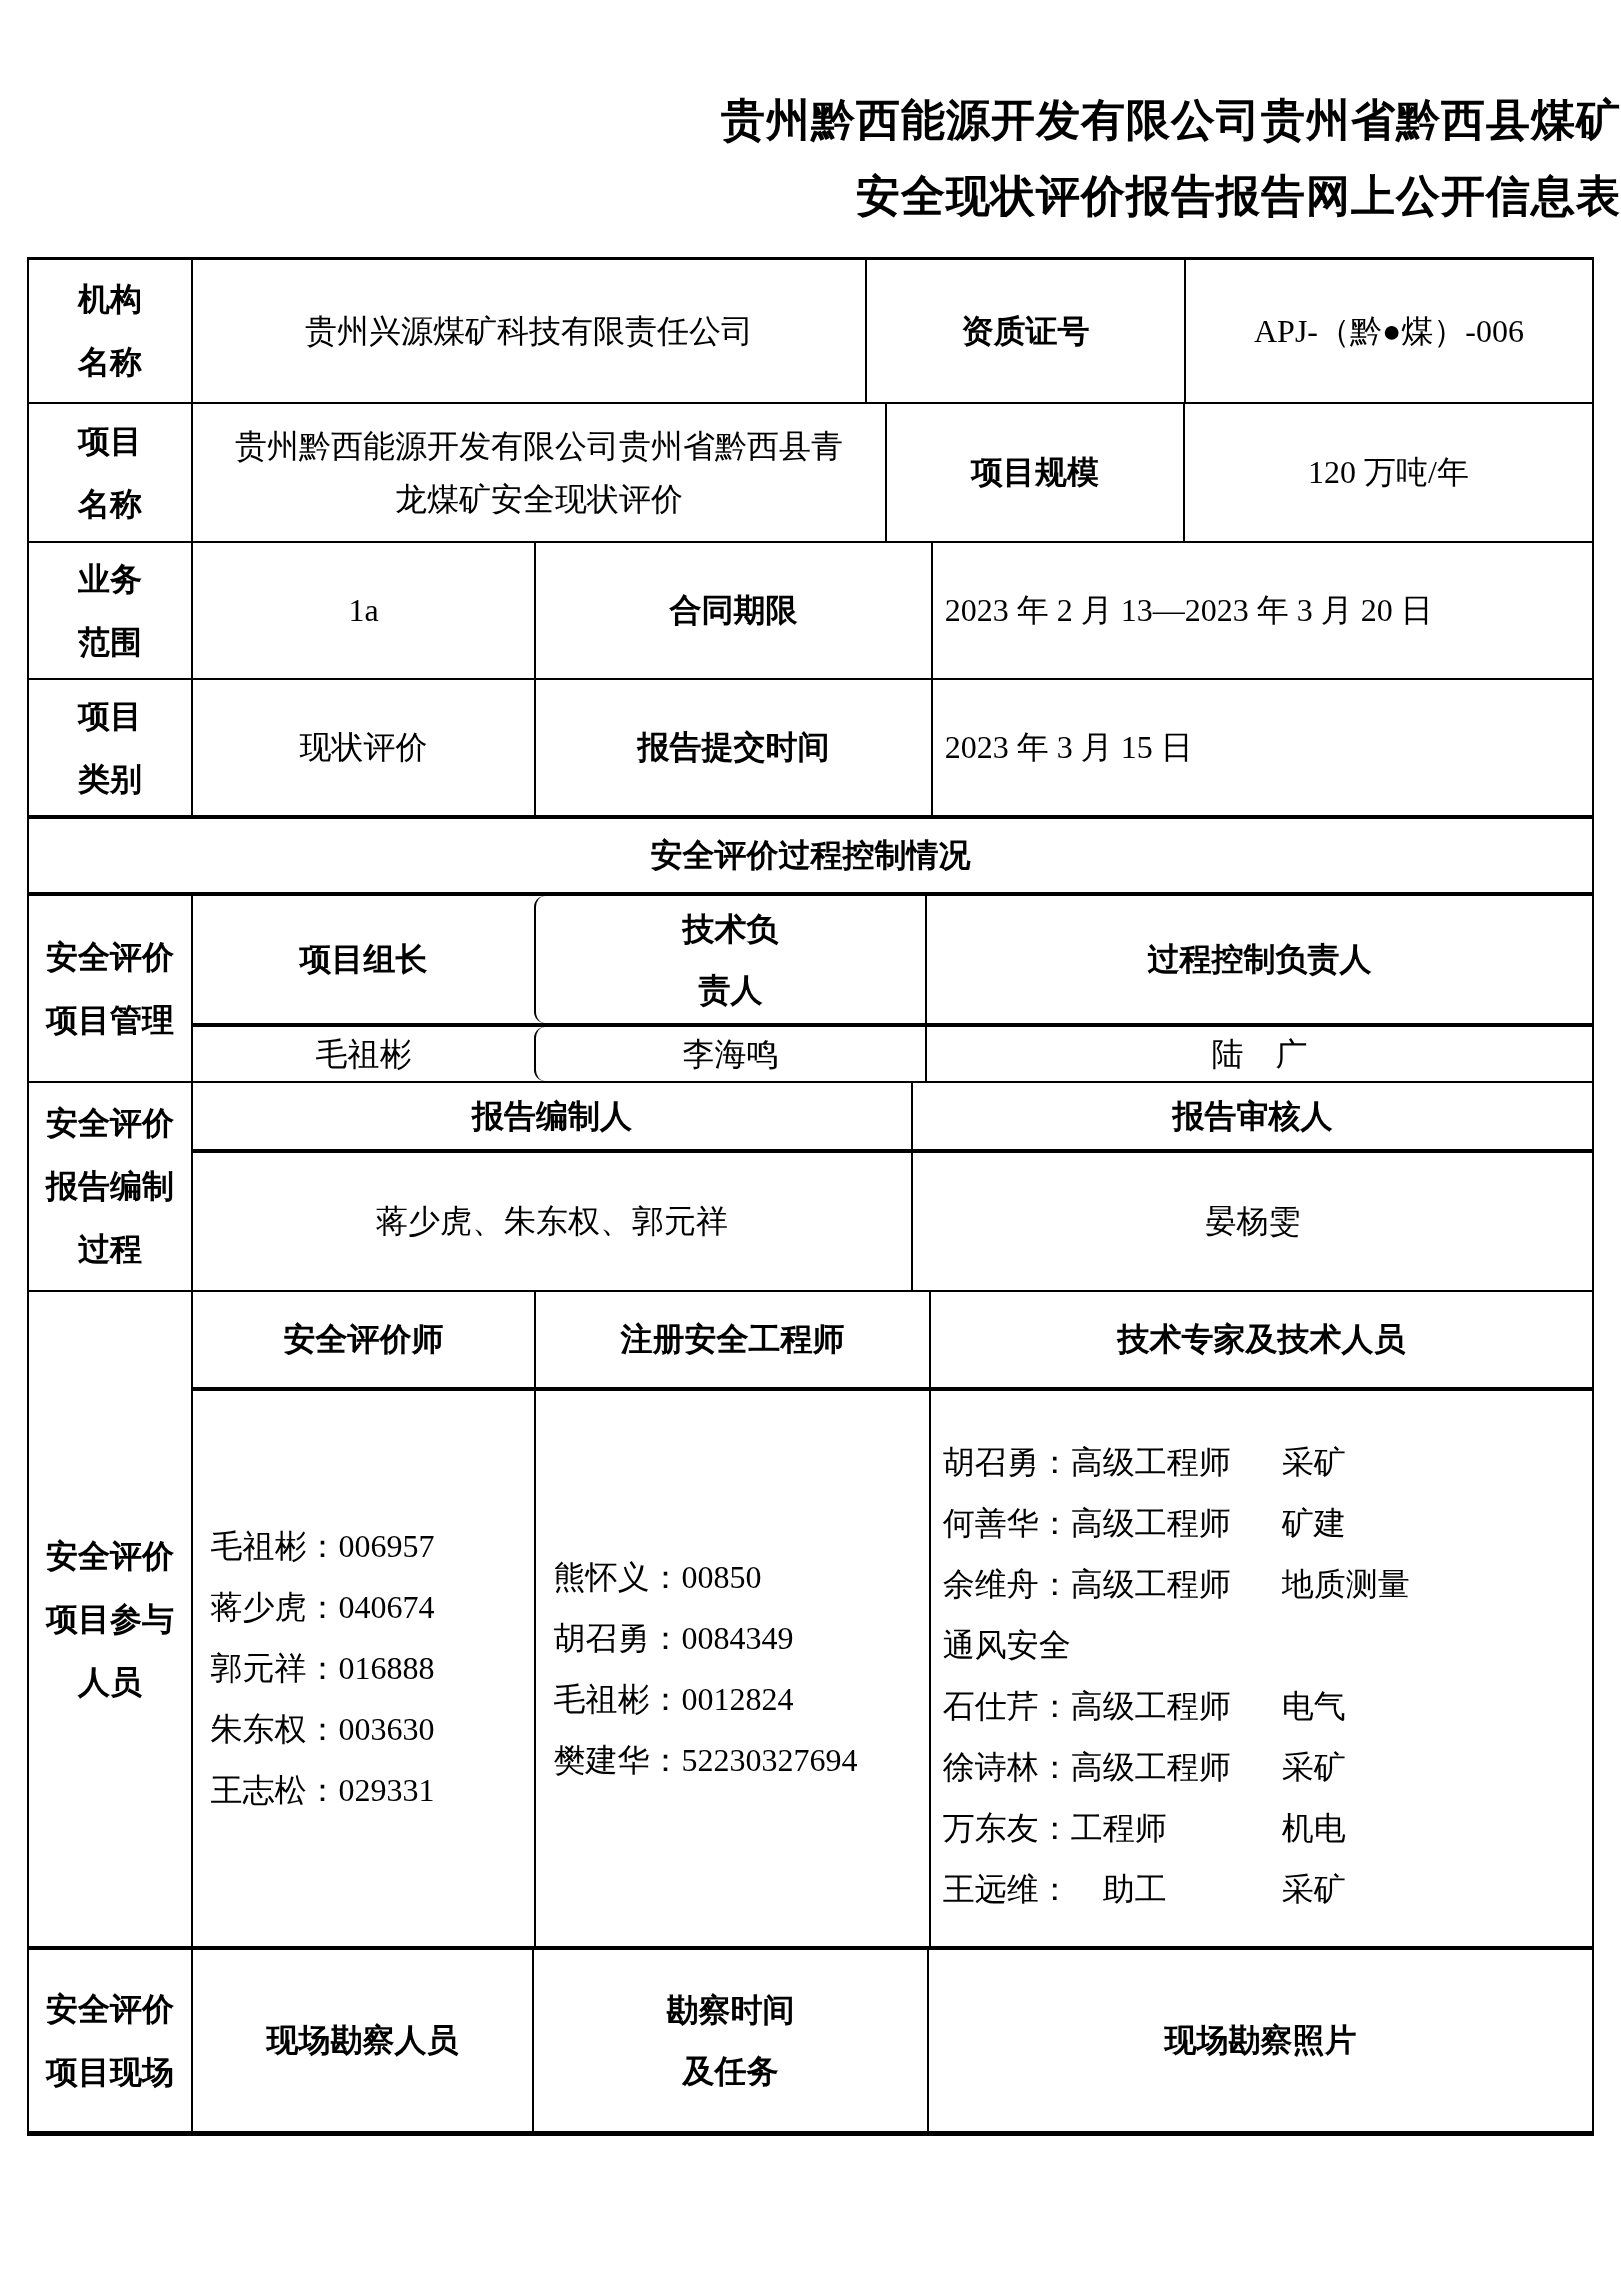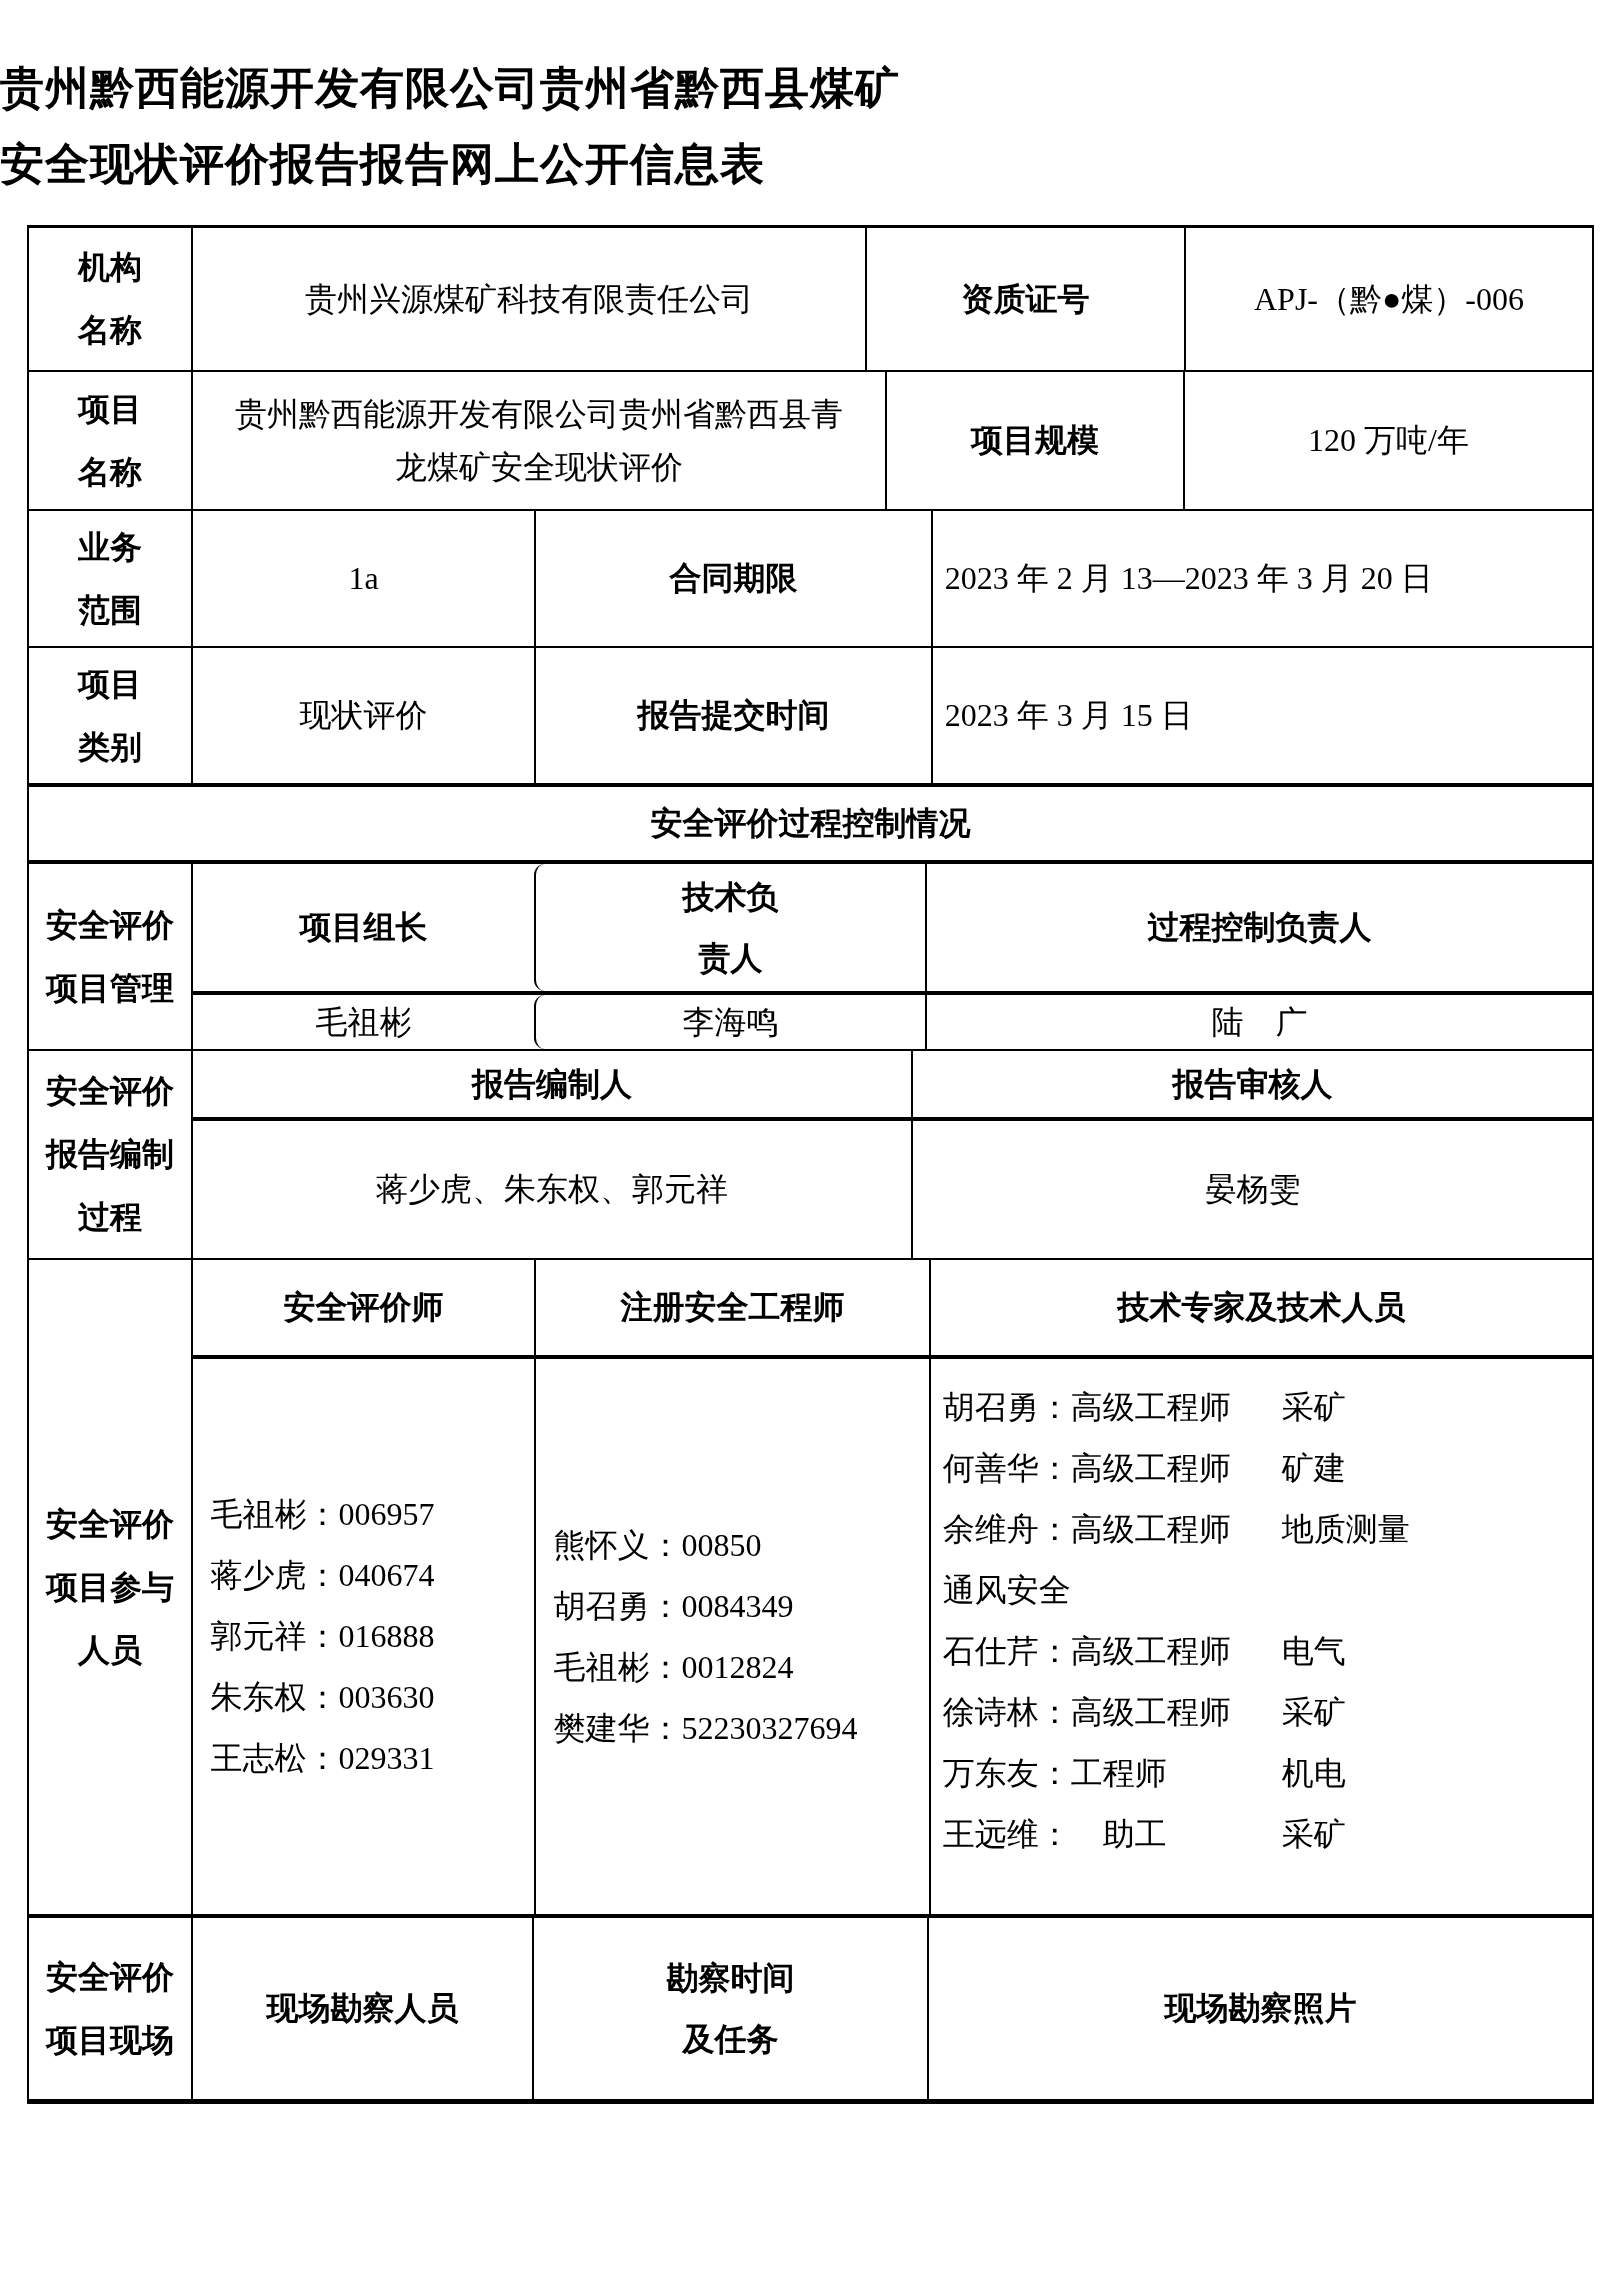--- a/index.html
+++ b/index.html
@@ -1,21 +1,21 @@
 <!DOCTYPE html>
 <html><head>
 <meta charset="utf-8">
 <style>
   html,body{margin:0;padding:0;}
   body{
     width:1621px;height:2293px;
     background:#ffffff;color:#000;
     font-family:"Liberation Serif","DejaVu Serif",serif;
   }
-  .titles{text-align:left;padding-top:63px;}
+  .titles{text-align:right;padding-top:95px;}
   .title-line{font-size:44px;font-weight:bold;line-height:1.2;letter-spacing:1px;}
   .title-line + .title-line{margin-top:23.5px;}
 
   .tbl{
     width:1563px;margin:33px auto 0 auto;
     border:2.9px solid #000;border-top-width:3.9px;border-bottom-width:5.9px;
   }
   .row{display:flex;border-top:2px solid #000;}
   .row.first{border-top:none;}
   .tk{border-top-width:4.9px !important;}
@@ -58,21 +58,21 @@
   .sec-row>.cell:first-child{border-left:none;}
 
   
   .list-cell{
     box-sizing:border-box;border-left:2px solid #000;
     display:flex;flex-direction:column;justify-content:center;
     align-items:flex-start;font-size:32px;line-height:61px;
     padding-left:17.6px;text-align:left;
   }
   .sec-row>.list-cell:first-child{border-left:none;}
-  .expert-cell{justify-content:flex-start;padding-top:18px;padding-left:11.8px;}
+  .expert-cell{justify-content:flex-start;padding-top:41px;padding-left:11.8px;}
   .expert-line{display:flex;}
   .expert-person{width:339px;flex:0 0 339px;}
 </style>
 </head>
 <body>
 
 <div class="titles">
   <div class="title-line">贵州黔西能源开发有限公司贵州省黔西县煤矿</div>
   <div class="title-line">安全现状评价报告报告网上公开信息表</div>
 </div>

